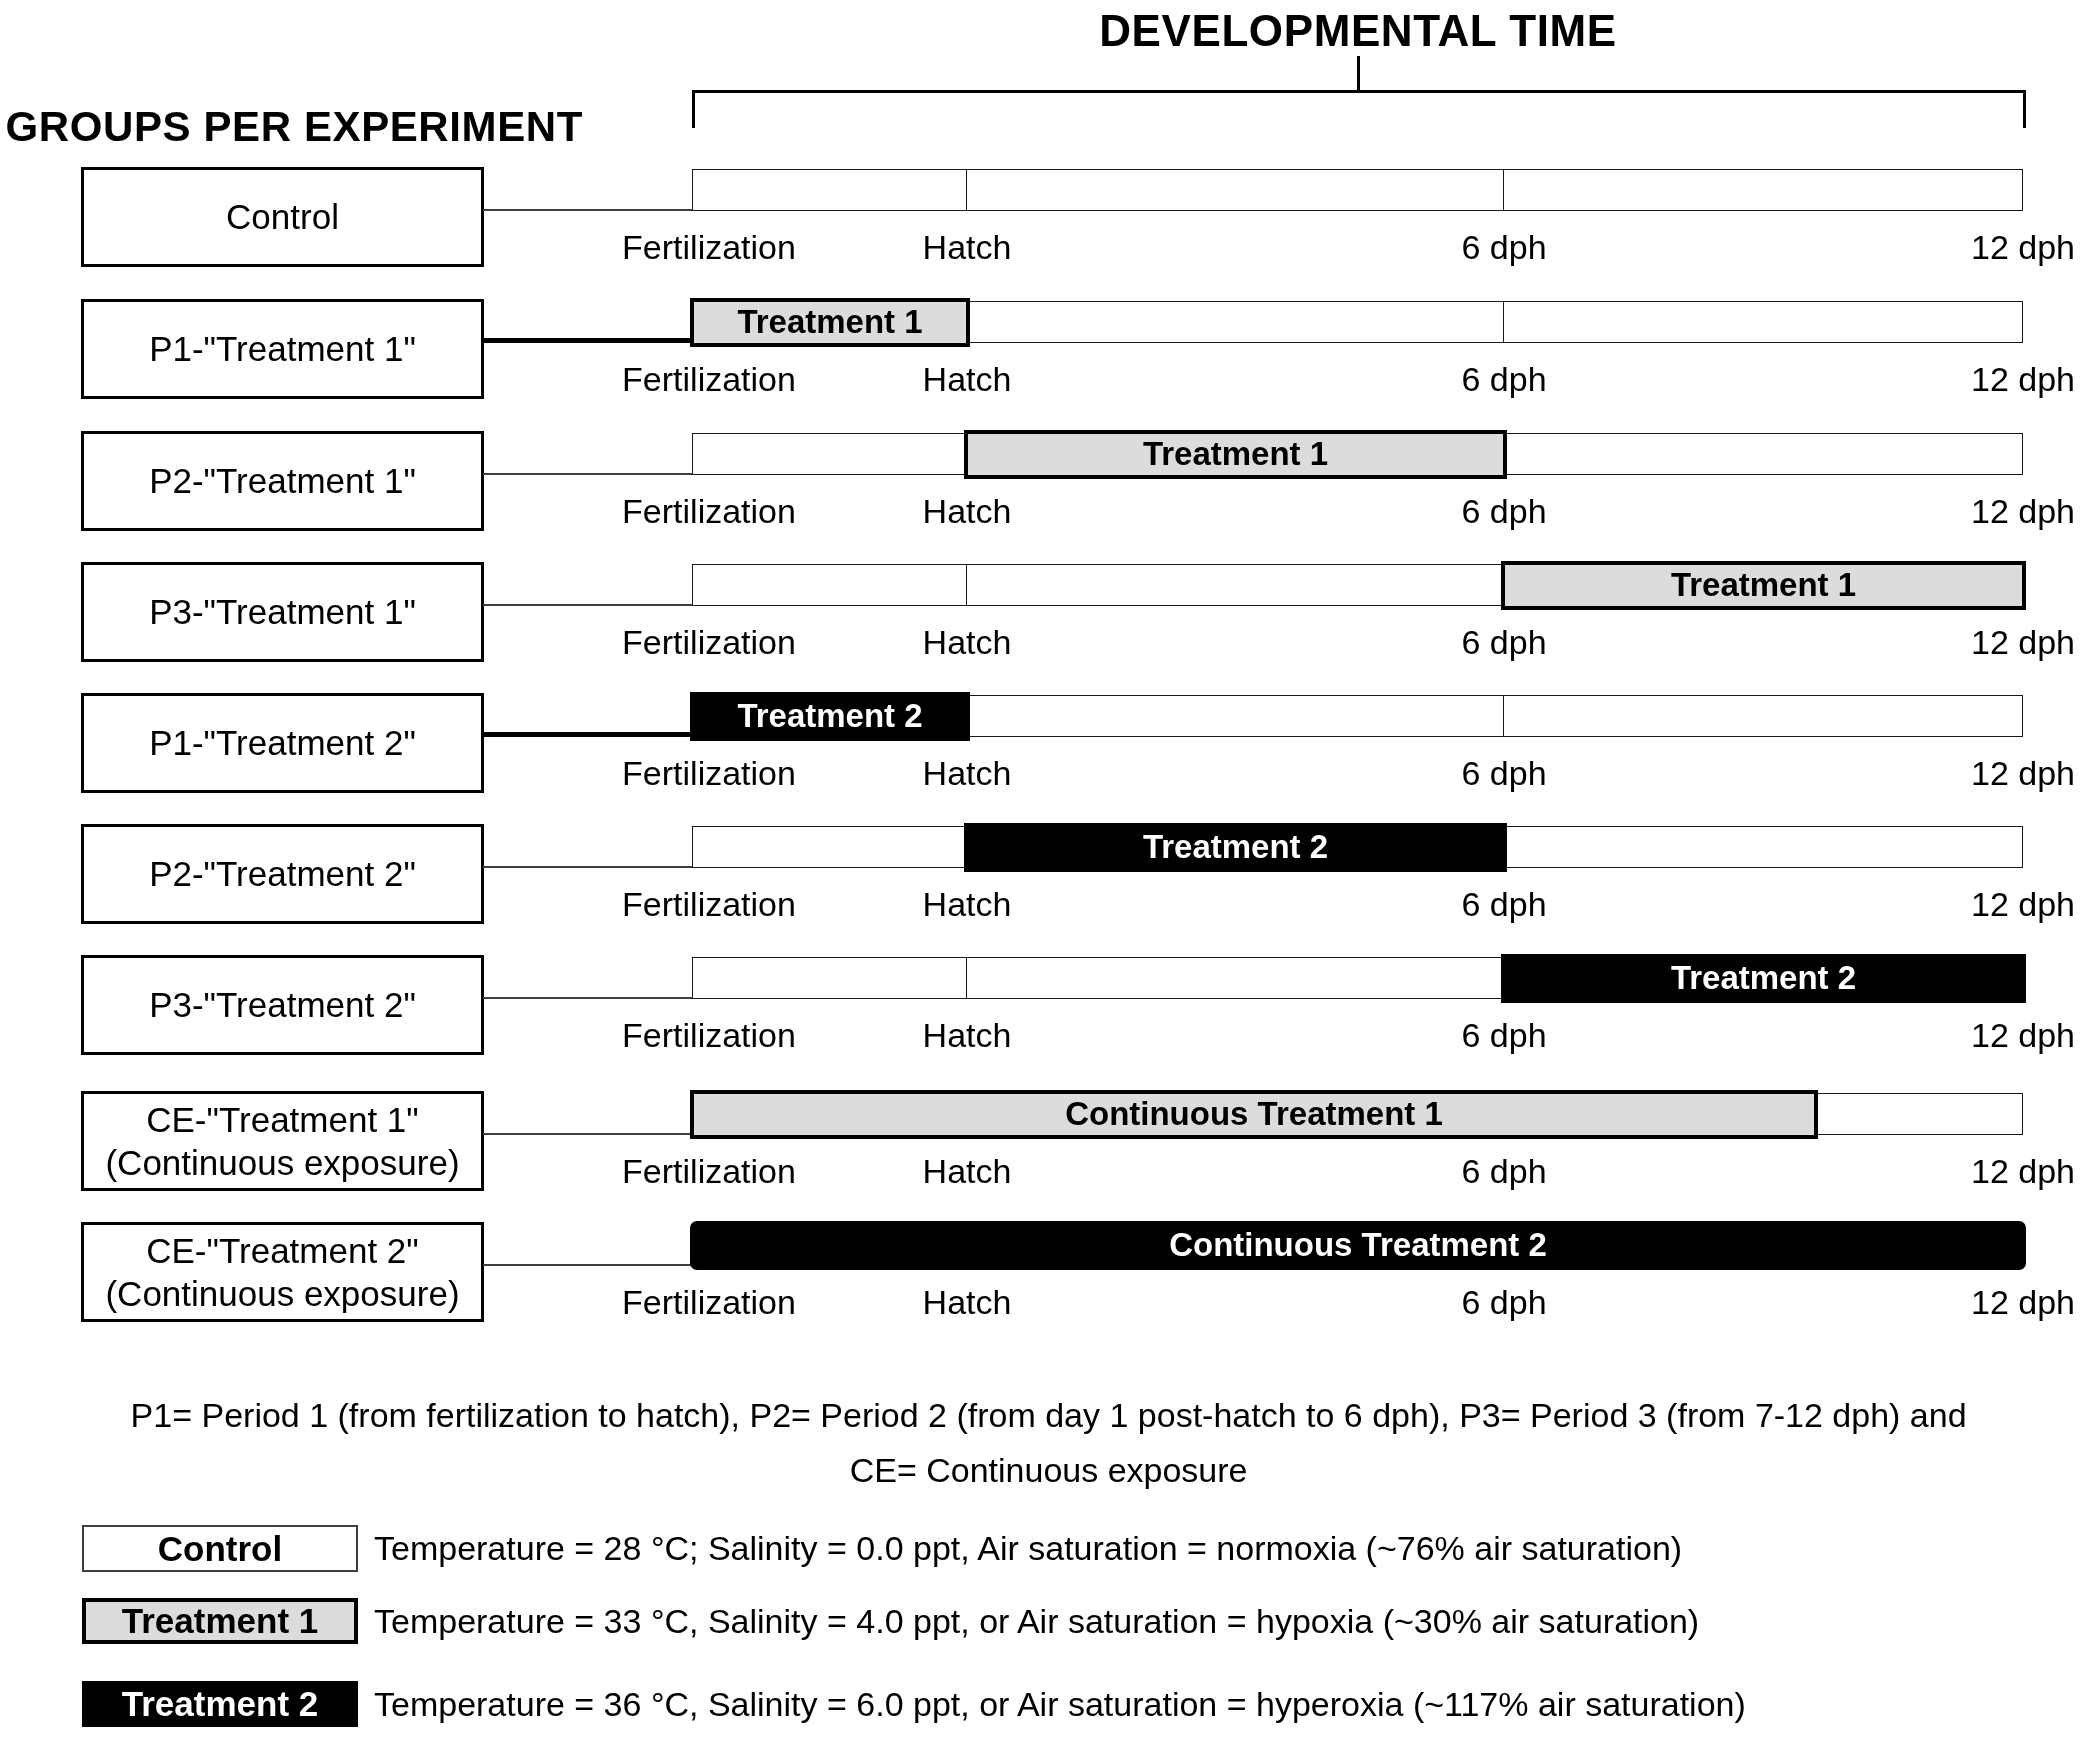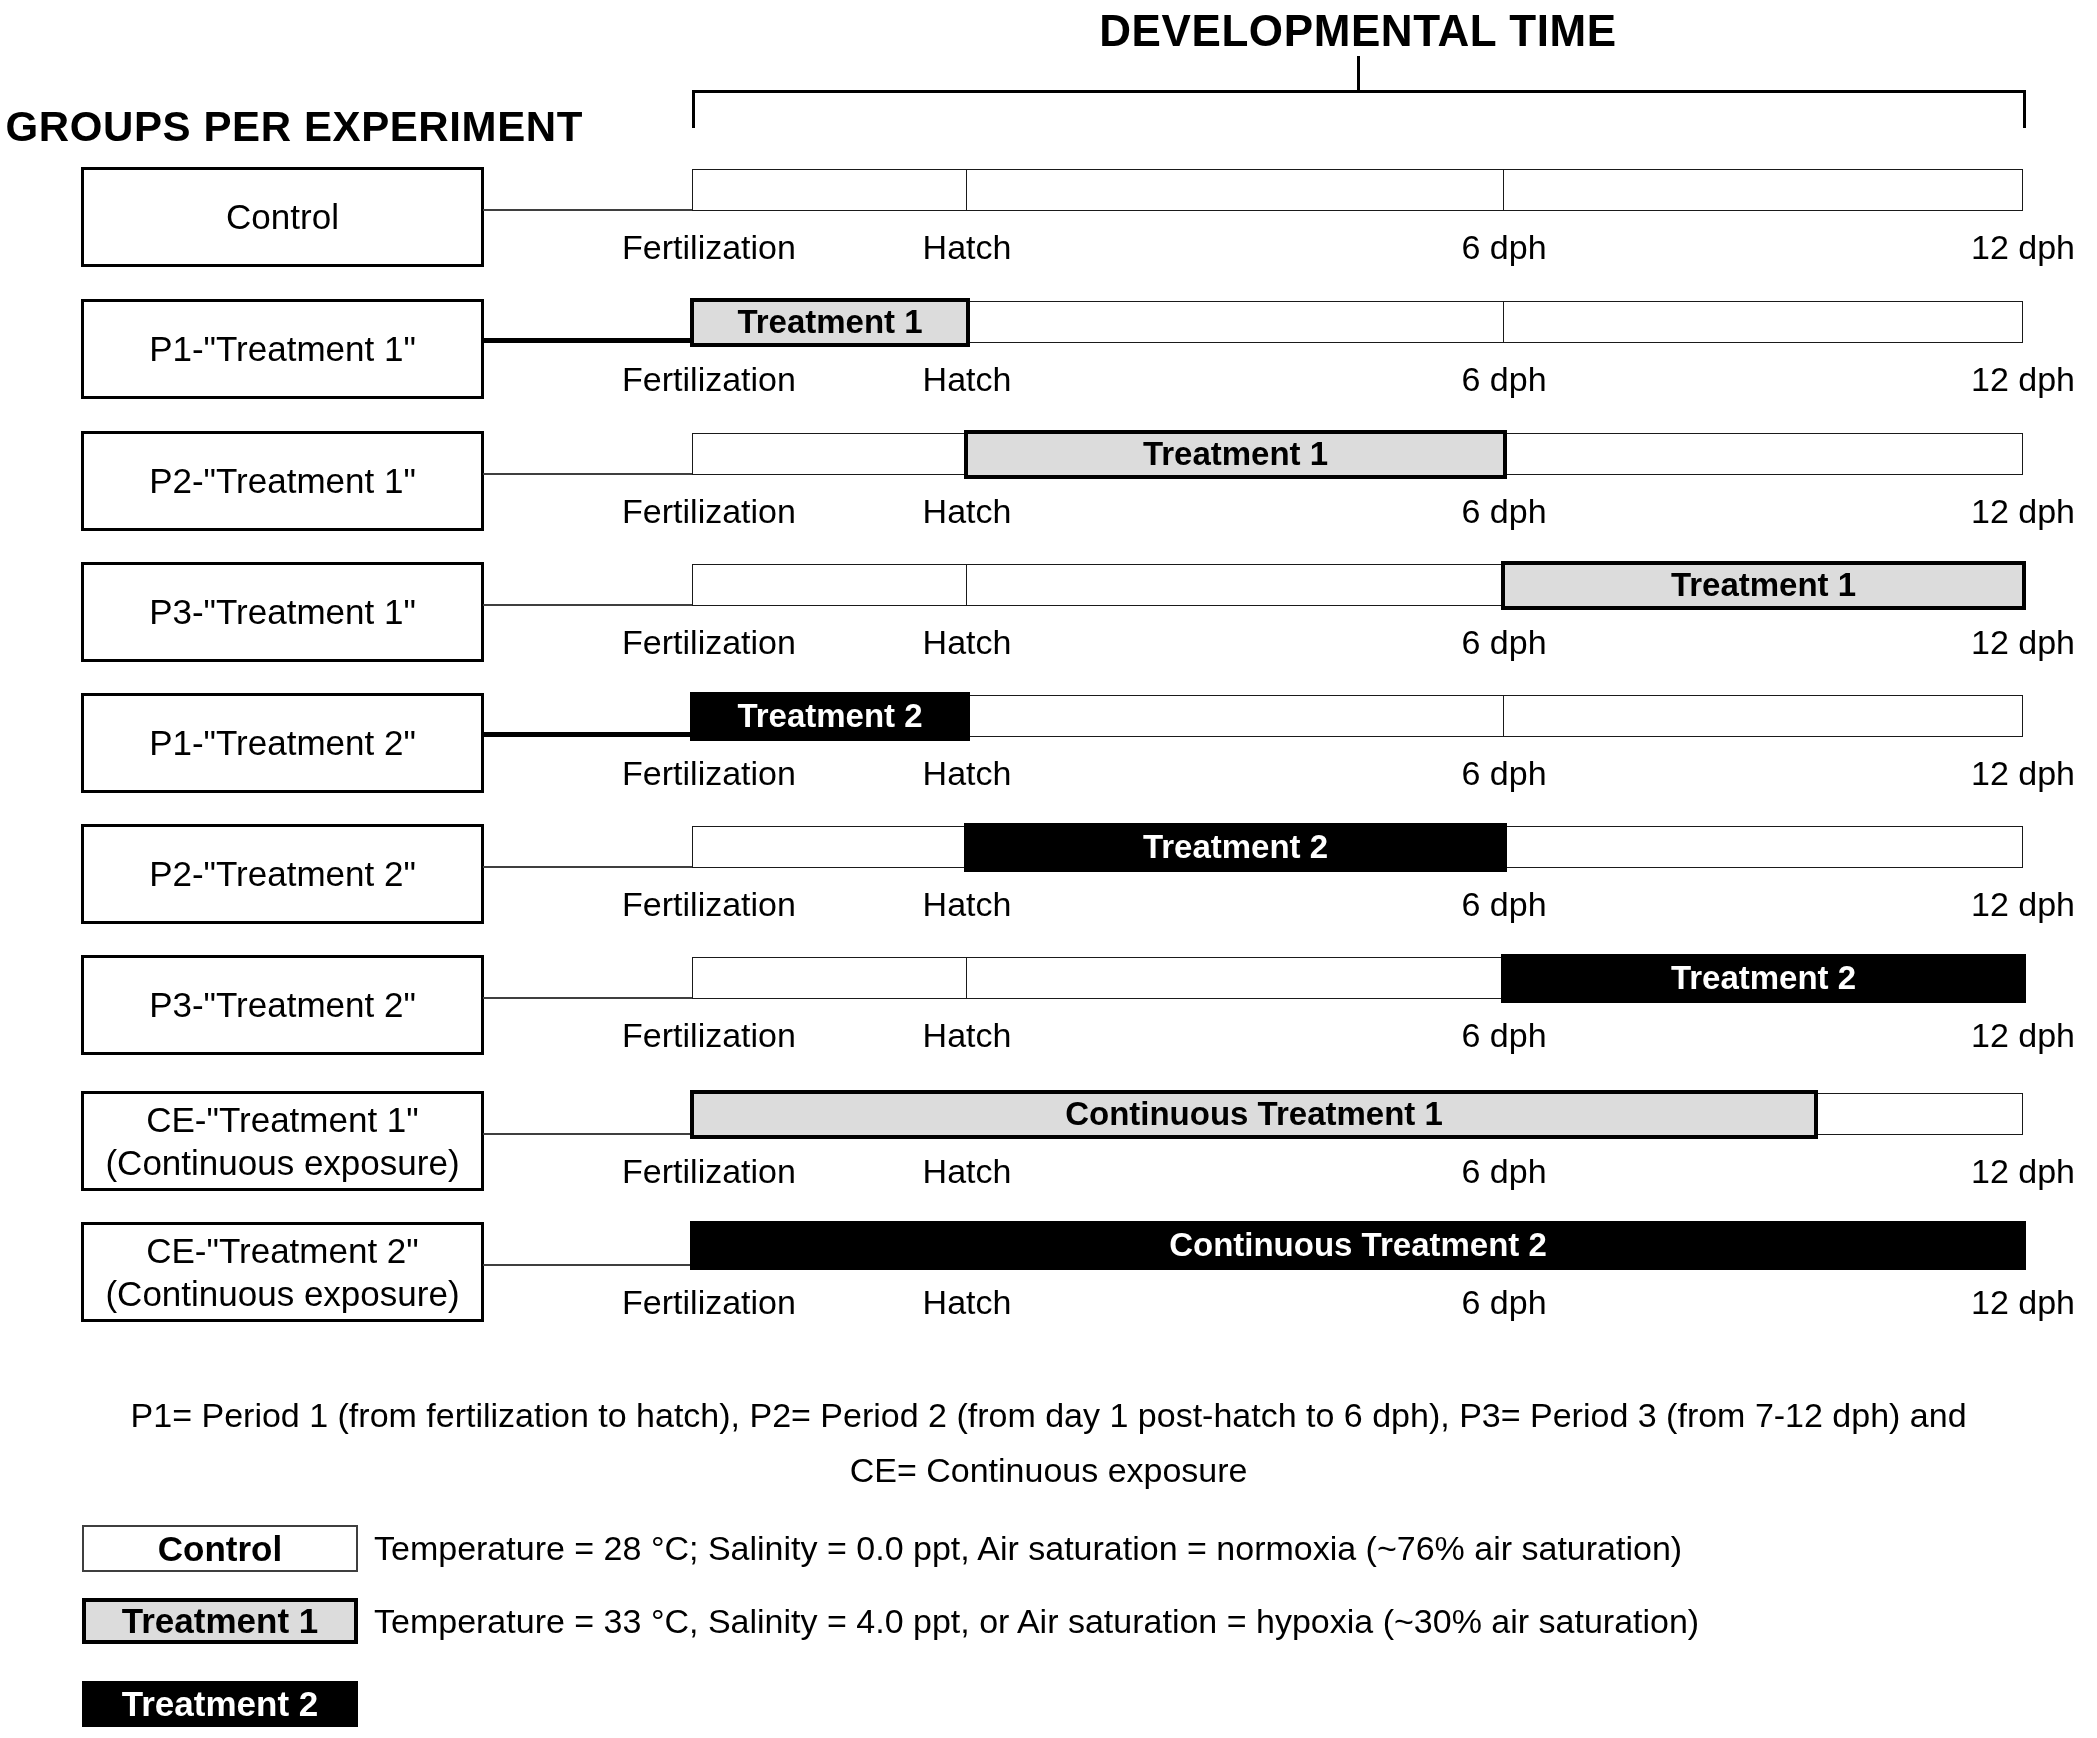--- a/index.html
+++ b/index.html
@@ -213,21 +213,21 @@
     <div class="row" style="top: 1224px;">
     <div class="group-box">
       <span>CE-"Treatment 2"</span>
       <span>(Continuous exposure)</span>
     </div>
     <div class="connector"></div>
     <div class="tbar">
       <i class="tick t1"></i>
       <i class="tick t2"></i>
     </div>
-    <div class="overlay ov-black" style="left: 690px; width: 1336px;">
+    <div class="overlay ov-black" style="left: 690px; width: 1336px; border-radius: 7px;">
       <span>Continuous Treatment 2</span>
     </div>
     <span class="tick-label" style="left: 709px;">Fertilization</span>
     <span class="tick-label" style="left: 967px;">Hatch</span>
     <span class="tick-label" style="left: 1504px;">6 dph</span>
     <span class="tick-label" style="left: 2023px;">12 dph</span>
   </div>
   </div>
 
 <div class="footnote">
@@ -238,14 +238,15 @@
 <div class="legend-row lr-control">
   <div class="legend-swatch control">Control</div>
   <div class="legend-text">Temperature = 28 °C; Salinity = 0.0 ppt, Air saturation = normoxia (~76% air saturation)</div>
 </div>
 <div class="legend-row lr-t1">
   <div class="legend-swatch t1">Treatment 1</div>
   <div class="legend-text">Temperature = 33 °C, Salinity = 4.0 ppt, or Air saturation = hypoxia (~30% air saturation)</div>
 </div>
 <div class="legend-row lr-t2">
   <div class="legend-swatch t2">Treatment 2</div>
+  <div class="legend-text">Temperature = 36 °C, Salinity = 6.0 ppt, or Air saturation = hyperoxia (~117% air saturation)</div>
 </div>
 
 
 </body></html>

